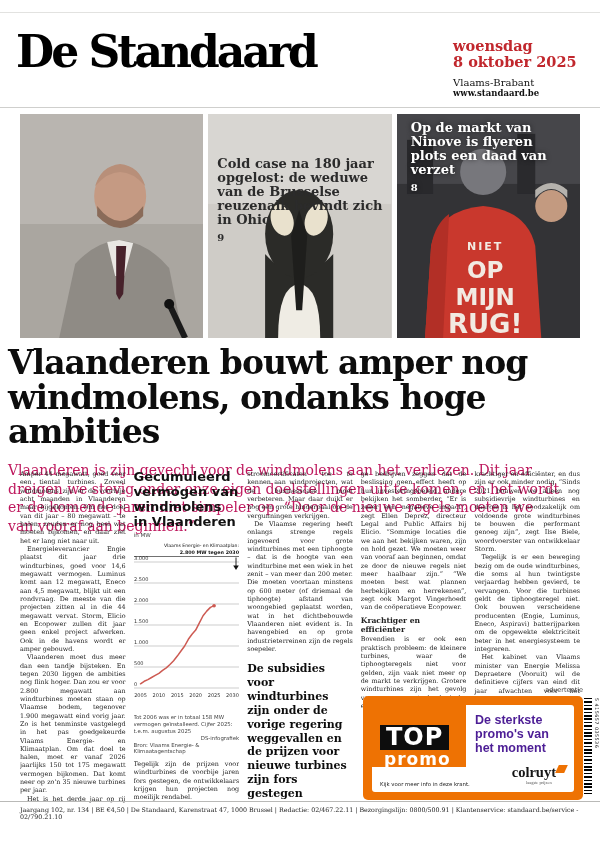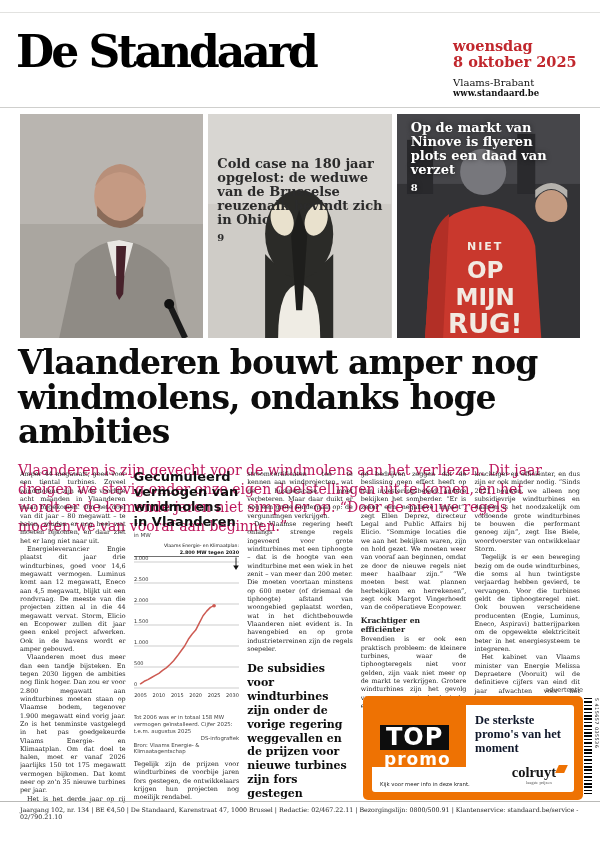--- a/index.html
+++ b/index.html
@@ -19,21 +19,21 @@
   .card{position:relative;flex:1;overflow:hidden;}
   .card svg{position:absolute;inset:0;width:100%;height:100%;}
   .cap{position:absolute;font-weight:bold;font-size:13px;line-height:1.07;}
   .cap-light{color:#fff;text-shadow:0 0 5px rgba(0,0,0,.55);}
   .cap-dark{color:#2b2b2b;}
   .pagenum{font-weight:bold;font-size:10px;margin-top:6px;}
   .t1-cap{left:9px;right:24px;bottom:8px;}
   .t2-cap{left:9px;right:8px;top:7px;margin-top:36px;}
   .t3-cap{left:14px;right:9px;top:7px;color:#fff;text-shadow:0 0 5px rgba(0,0,0,.6);}
   
-  .headline-wrap{position:absolute;top:346px;left:18px;right:14px;}
+  .headline-wrap{position:absolute;top:346px;left:8px;right:14px;}
   .headline{font-size:33px;font-weight:bold;line-height:1.05;letter-spacing:-1px;color:#0d0d0d;}
   .lede{margin-top:11px;font-size:14px;line-height:1.33;color:#be185d;width:96%;}
   
   .bodycols{position:absolute;top:470px;left:20px;right:20px;height:333px;display:flex;gap:8px;}
   .col{flex:1;overflow:hidden;font-size:6.4px;line-height:1.3;text-align:justify;color:#222;}
   .col p{margin:0;}
   .col p + p{text-indent:7px;}
   .subhead{font-weight:bold;font-size:7.6px;margin-top:4px;text-align:left;}
   .pullquote{font-weight:bold;font-size:11px;line-height:1.26;text-align:left;color:#0d0d0d;
              margin:9px 0 9px 0;}
@@ -47,22 +47,22 @@
   
   .ad-label{position:absolute;left:363px;top:686px;width:220px;text-align:right;
             font-family:"DejaVu Sans",sans-serif;font-size:6.5px;color:#444;}
   .ad{position:absolute;left:363px;top:696px;width:220px;height:104px;background:#ee7203;border-radius:5px;}
   .ad-white{position:absolute;left:9px;top:9px;right:9px;bottom:8px;background:#fff;border-radius:3px;}
   .ad-orange{position:absolute;left:9px;top:9px;width:94px;height:62px;background:#ee7203;}
   .ad-top{display:inline-block;background:#0d0d0d;color:#fff;font-family:"DejaVu Sans",sans-serif;
           font-weight:bold;font-size:24px;line-height:1.05;padding:0 6px;margin:20px 0 0 8px;letter-spacing:1px;}
   .ad-promo{color:#fff;font-family:"DejaVu Sans",sans-serif;font-weight:bold;font-size:17px;
             margin-left:12px;letter-spacing:1px;line-height:1.1;}
-  .ad-claim{position:absolute;left:112px;top:17px;width:92px;font-family:Liberation Serif, serif;
-            font-weight:bold;font-size:12.5px;line-height:1.12;color:#0f172a;}
+  .ad-claim{position:absolute;left:112px;top:17px;width:92px;font-family:Liberation Sans, sans-serif;
+            font-weight:bold;font-size:12.5px;line-height:1.12;color:#4c1d95;}
   .ad-colruyt{position:absolute;right:17px;bottom:15px;font-family:Liberation Serif, serif;
               font-weight:bold;font-size:14.5px;color:#161616;line-height:1;}
   .ad-colruyt .arrow{display:inline-block;width:9px;height:8px;background:#ee7203;
                      transform:skewX(-25deg);margin-left:1px;vertical-align:top;}
   .ad-colruyt-sub{font-size:4.4px;font-weight:normal;color:#555;text-align:center;margin-top:1px;}
   .ad-note{position:absolute;left:17px;bottom:13px;font-family:"DejaVu Sans",sans-serif;
            font-size:5.4px;color:#222;}
   
   .barcode{position:absolute;right:2px;top:698px;width:14px;height:96px;}
   .barcode-bars{position:absolute;left:0;top:0;width:8px;height:100%;

